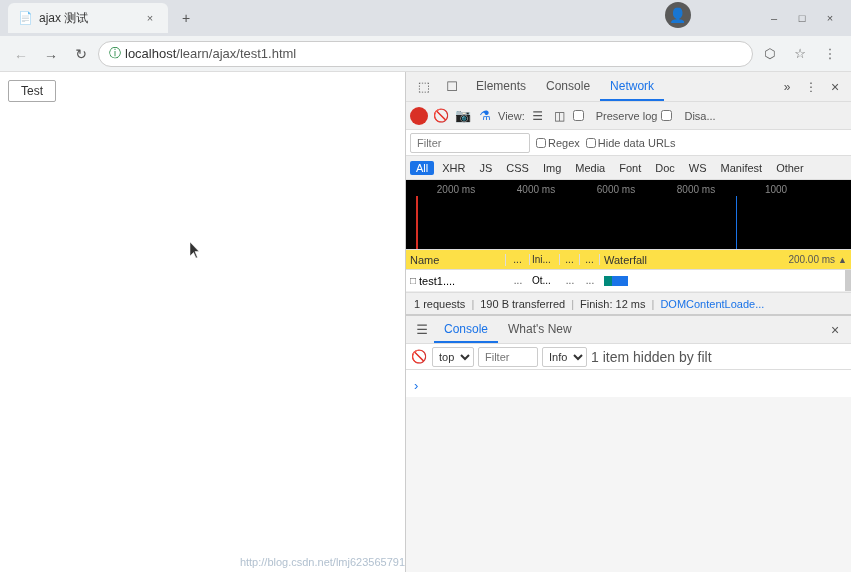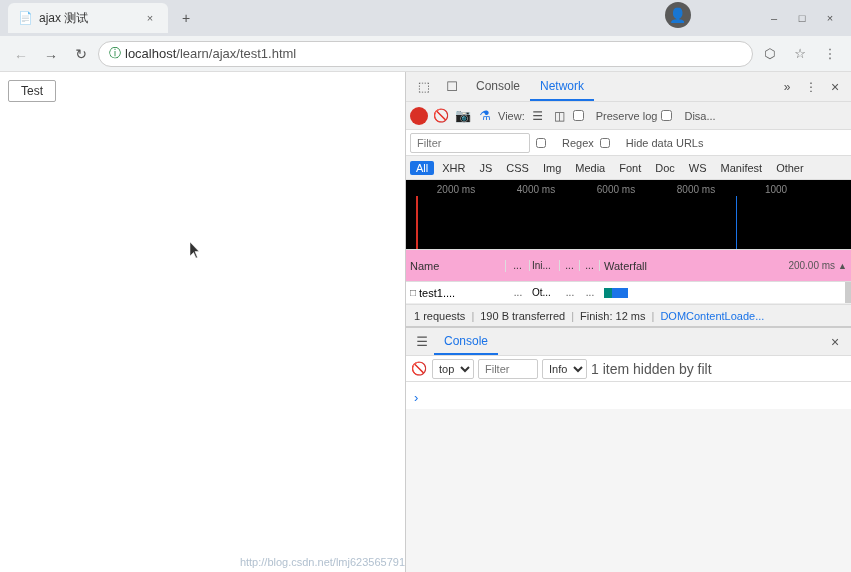--- a/index.html
+++ b/index.html
@@ -274,21 +274,21 @@
       border: 1px solid #ccc;
       border-radius: 2px;
       padding: 0 6px;
       font-size: 11px;
       width: 120px;
       outline: none;
     }
     .filter-checkbox {
       display: flex;
       align-items: center;
-      gap: 16px;
+      gap: 2px;
       font-size: 11px;
       color: #555;
     }
     .filter-checkbox input { width: 10px; height: 10px; }
 
     
     .type-filter {
       display: flex;
       align-items: center;
       background: #f0f0f0;
@@ -341,23 +341,23 @@
       top: 16px;
       bottom: 0;
       width: 1px;
       background: #1a73e8;
     }
 
     
     .table-header {
       display: flex;
       align-items: center;
-      background: #f9a8d4;
-      border-bottom: 1px solid #ddd;
-      height: 32px;
+      background: #fde047;
+      border-bottom: 1px solid #ddd;
+      height: 20px;
       font-size: 11px;
       color: #333;
       cursor: pointer;
     }
     .th-name { flex: 0 0 100px; padding: 0 4px; border-right: 1px solid #ddd; overflow: hidden; }
     .th-dots { flex: 0 0 24px; padding: 0 2px; border-right: 1px solid #ddd; text-align: center; font-size: 10px; }
     .th-ini { flex: 0 0 30px; padding: 0 2px; border-right: 1px solid #ddd; overflow: hidden; font-size: 10px; }
     .th-dots2 { flex: 0 0 20px; padding: 0 2px; border-right: 1px solid #ddd; text-align: center; font-size: 10px; }
     .th-dots3 { flex: 0 0 20px; padding: 0 2px; border-right: 1px solid #ddd; text-align: center; font-size: 10px; }
     .th-waterfall { flex: 1; padding: 0 4px; display: flex; align-items: center; justify-content: space-between; gap: 11px; }
@@ -559,20 +559,21 @@
       </div>
 
       <div style="position:absolute;bottom:4px;left:0;right:0;text-align:right;font-size:11px;color:rgba(100,130,160,0.5);">http://blog.csdn.net/lmj623565791</div>
     </div>
 
     <div class="devtools">
 
       <div class="devtools-tabs">
         <div class="devtools-tab-btn">⬚</div>
         <div class="devtools-tab-btn">☐</div>
+        <div class="devtools-tab">Elements</div>
         <div class="devtools-tab">Console</div>
         <div class="devtools-tab active">Network</div>
         <div class="devtools-tabs-spacer"></div>
         <div class="devtools-more-btn">»</div>
         <div class="devtools-more-btn">⋮</div>
         <div class="devtools-close-btn">×</div>
       </div>
 
       <div class="network-toolbar">
         <div class="record-btn" title="Record"></div>
@@ -669,20 +670,21 @@
         <span>Finish: 12 ms</span>
         <span class="status-separator">|</span>
         <span class="status-link">DOMContentLoade...</span>
       </div>
 
       <div class="bottom-panel">
 
         <div class="console-tabs">
           <div class="console-menu-btn">☰</div>
           <div class="console-tab active">Console</div>
+          <div class="console-tab">What's New</div>
           <div class="console-close-btn">×</div>
         </div>
 
         <div class="console-toolbar">
           <div class="console-clear-btn">🚫</div>
           <select class="console-select">
             <option>top</option>
           </select>
           <input class="console-filter-input" type="text" placeholder="Filter" style="">
           <select class="console-select">

